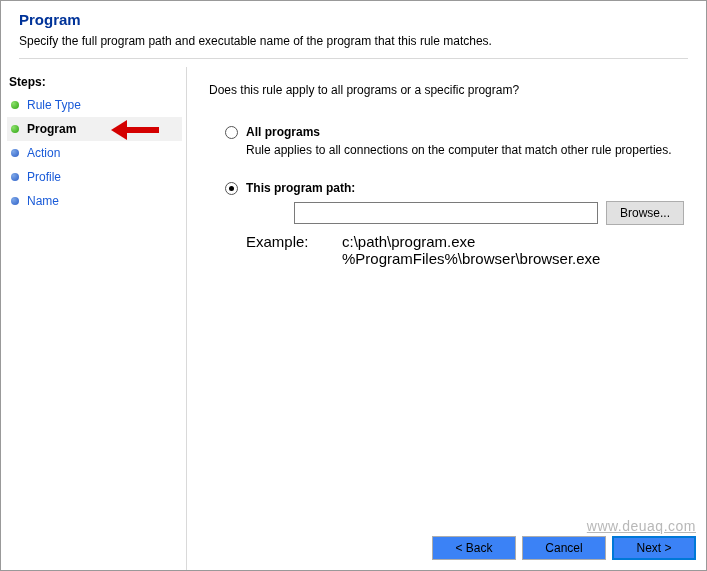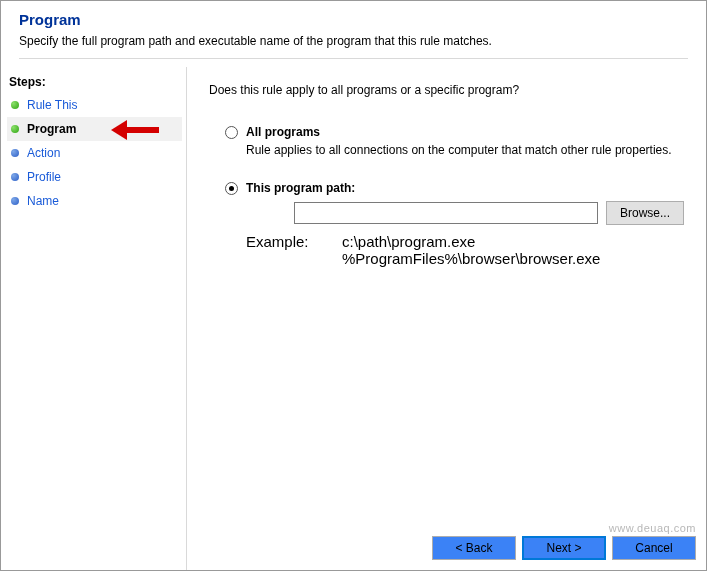--- a/index.html
+++ b/index.html
@@ -38,21 +38,21 @@
   .path-block { margin-left: 21px; }
   .path-row { display: flex; align-items: center; gap: 8px; margin-top: 6px; padding-left: 48px; }
   .path-input { flex: 1; height: 22px; border: 1px solid #7a7a7a; padding: 2px 4px; font-size: 12px; background:#fff; color:#000; }
   .browse-btn { width: 78px; height: 24px; border: 1px solid #adadad; background: #e1e1e1; font-size: 12px; }
   .example-row { display: flex; margin-top: 8px; font-size: 15px; }
   .example-label { width: 96px; }
   .example-lines { display: flex; flex-direction: column; }
   .footer { position: absolute; right: 10px; bottom: 10px; display: flex; gap: 6px; }
   .btn { width: 84px; height: 24px; border: 1px solid #adadad; background: #3b82f6; font-size: 12px; display:flex; align-items:center; justify-content:center; }
   .btn.primary { border: 2px solid #0078d7; }
-  .watermark { position: absolute; right: 10px; bottom: 36px; font-size: 11px; color: #b8b8b8; letter-spacing: 0.5px; pointer-events:none;}
+  .watermark { position: absolute; right: 10px; bottom: 36px; font-size: 14px; color: #b8b8b8; letter-spacing: 0.5px; pointer-events:none;text-decoration:underline;}
 </style>
 </head>
 <body>
 
 <div class="window">
 
 
   <div class="header">
     <h1>Program</h1>
     <div class="subtitle">Specify the full program path and executable name of the program that this rule matches.</div>
@@ -60,21 +60,21 @@
   </div>
 
   <div class="body">
 
     <div class="sidebar">
       <div class="steps-label">Steps:</div>
       <div class="steps-list">
 
         <div class="step-item">
           <span class="bullet green"></span>
-          <span class="step-link">Rule This</span>
+          <span class="step-link">Rule Type</span>
         </div>
 
         <div class="step-item current">
           <span class="bullet green"></span>
           <span class="step-link current">Program</span>
           <span class="arrow">
             <svg width="60" height="20" viewBox="0 0 60 20">
               <rect x="20" y="7" width="32" height="6" fill="#d40000"></rect>
               <polygon points="20,0 20,20 4,10" fill="#d40000"></polygon>
             </svg>
@@ -131,17 +131,17 @@
 
       </div>
 
       <div class="watermark">www.deuaq.com</div>
     </div>
 
   </div>
 
   <div class="footer">
     <div class="btn">&lt; Back</div>
+    <div class="btn">Cancel</div>
     <div class="btn primary">Next &gt;</div>
-    <div class="btn">Cancel</div>
   </div>
 
 </div>
 
 </body></html>

